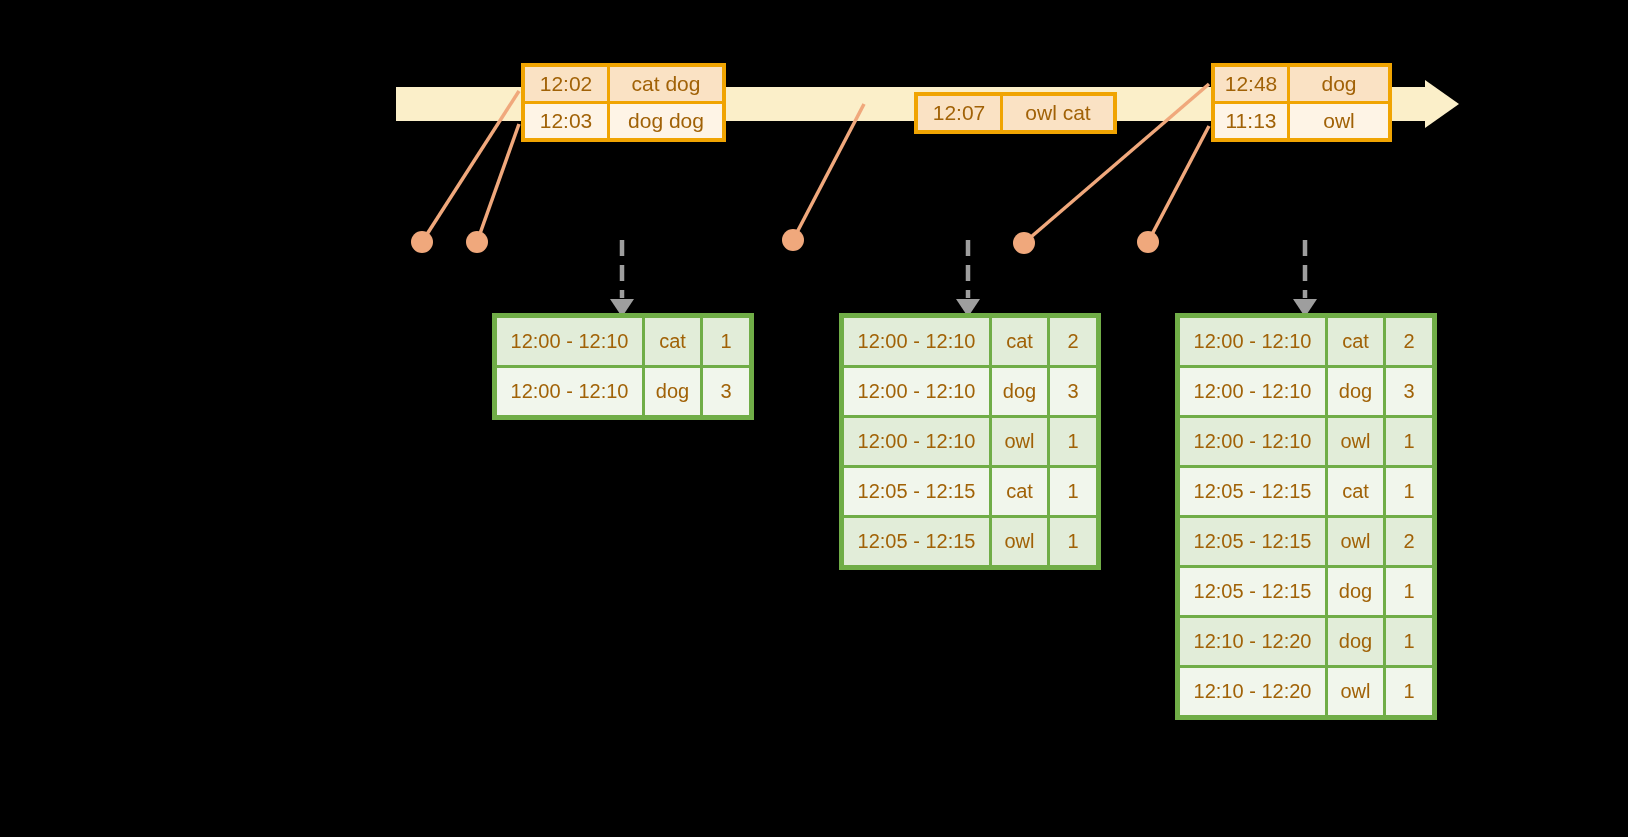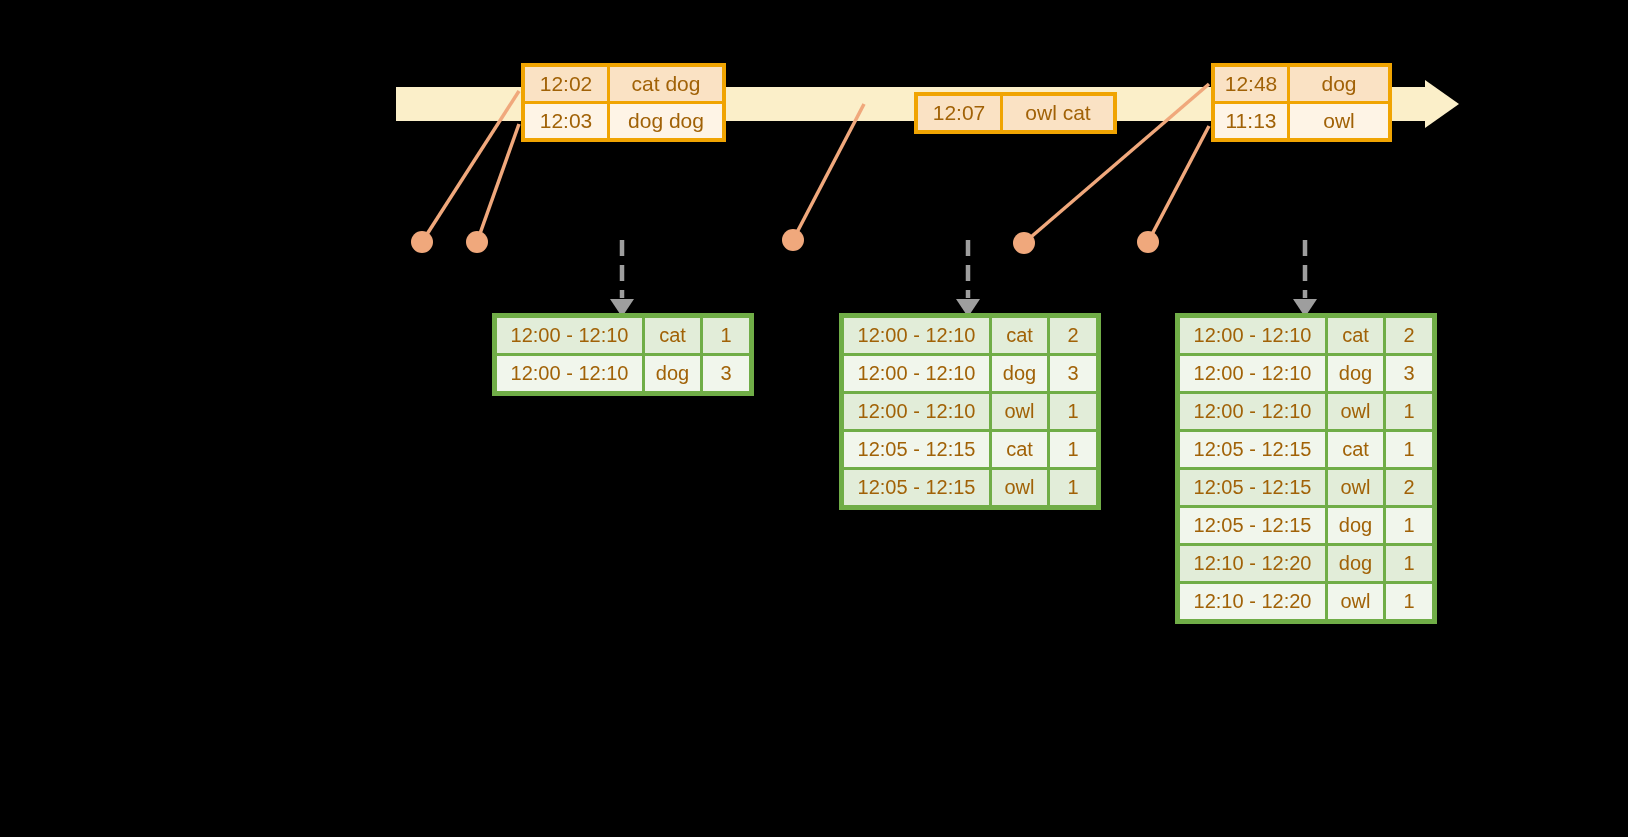--- a/index.html
+++ b/index.html
@@ -41,21 +41,21 @@
   
   .result-table{
     position:absolute;
     display:grid;
     grid-template-columns:145px 55px 46px;
     gap:3px;padding:5px;
     background:#70AD47;
     font-size:20px;
   }
   .result-table .cell{
-    height:35px;display:flex;align-items:center;justify-content:center;
+    height:47px;display:flex;align-items:center;justify-content:center;
   }
   .result-row-dark{background:#E2EDD9;}
   .result-row-light{background:#F1F6EC;}
 </style>
 </head>
 <body>
 
 <div class="canvas">
 
   <div class="timeline-band"></div>

